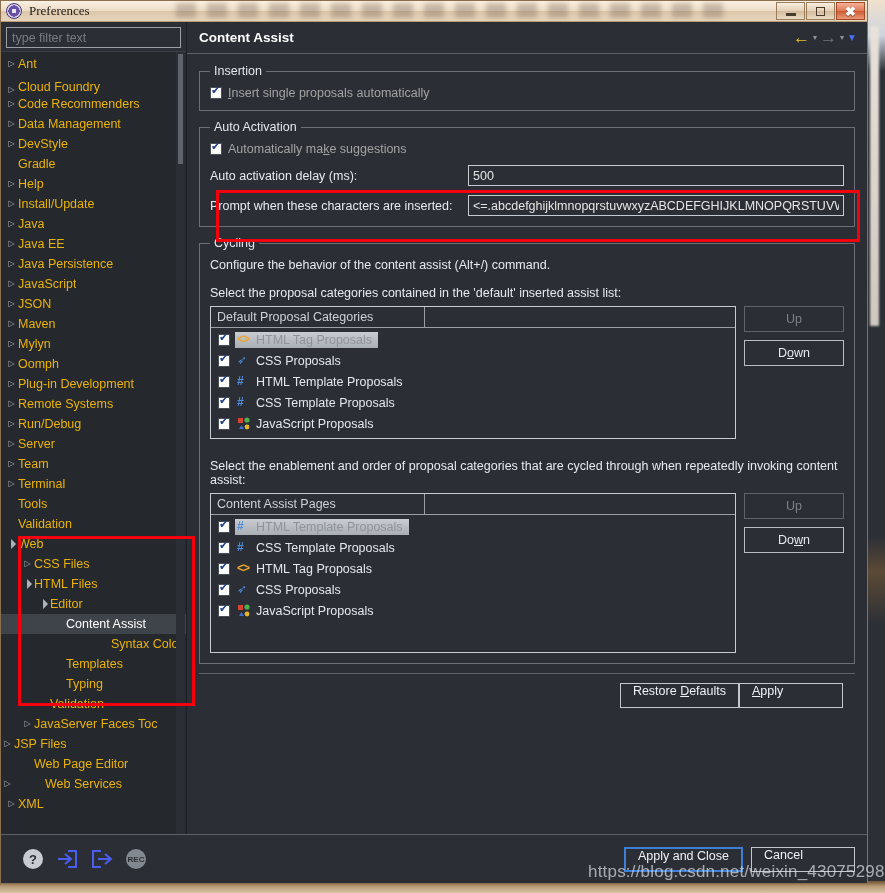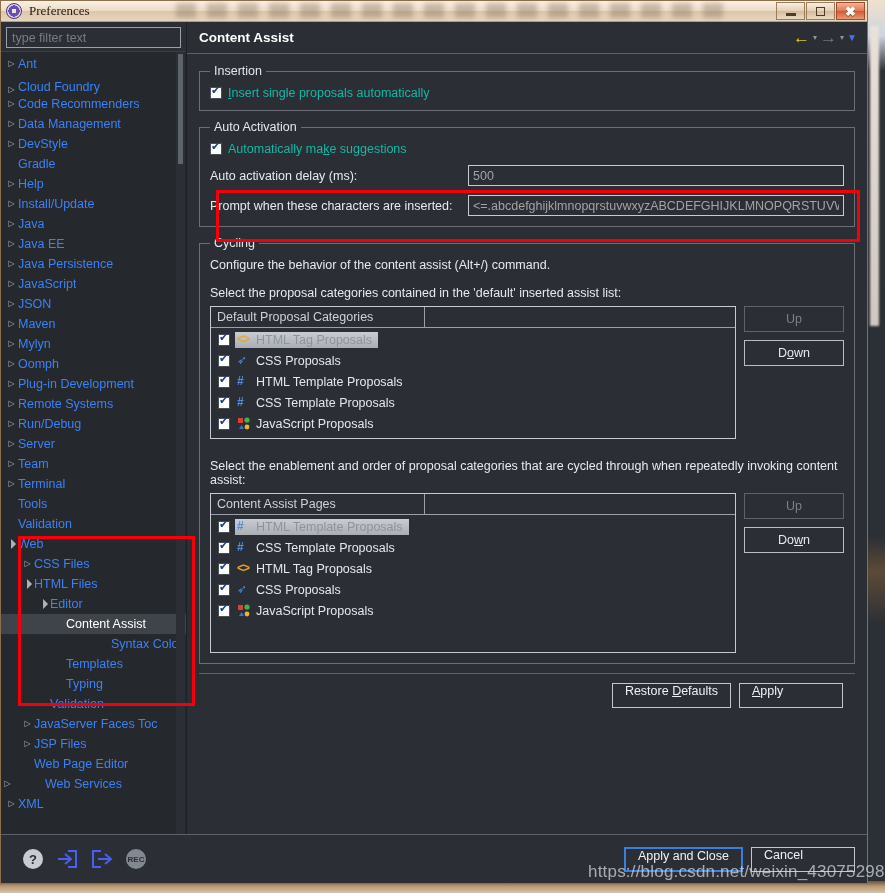--- a/index.html
+++ b/index.html
@@ -110,21 +110,21 @@
   }
   .filter-box::placeholder { color: #777d86; }
   .tree {
     flex: 1; overflow: hidden; position: relative;
     border-top: 1px solid #3a3e45;
     background: #25282d;
   }
   .tree-inner { padding-top: 2px; }
   .tree-row {
     height: 20px; display: flex; align-items: center;
-    color: #3b82f6; font-size: 12.5px; white-space: nowrap;
+    color: #eab308; font-size: 12.5px; white-space: nowrap;
     font-family: "Liberation Sans", sans-serif;
     padding-right: 4px;
   }
   .tree-row.selected { background: #3f444b; color: #ffffff; }
   .tw {
     width: 13px; flex: none; text-align: center;
     color: #aeb4bb; font-size: 8px; line-height: 1;
   }
   .tw.collapsed::before { content: "\25B7"; }
   .tw.expanded::before  { content: "\25E2"; display: inline-block; transform: rotate(-45deg) scale(1.15); }
@@ -157,37 +157,37 @@
     flex: 1; padding: 10px 12px 0 12px; position: relative; overflow: hidden;
   }
 
   fieldset.group {
     border: 1px solid #6a6f77; padding: 8px 10px 10px 10px;
     margin-bottom: 9px; position: relative;
   }
   fieldset.group > legend {
     padding: 0 4px; font-size: 12.5px; color: #e3e7ec;
   }
-  .chk-row { display: flex; align-items: center; gap: 6px; color: #14b8a6; font-size: 12.5px; }
+  .chk-row { display: flex; align-items: center; gap: 6px; color: #a3a3a3; font-size: 12.5px; }
   .chk {
     width: 12px; height: 12px; flex: none;
     background: #ffffff; border: 1px solid #4a4f57;
     position: relative;
   }
   .chk::after {
     content: "\2714"; position: absolute; left: 0px; top: -3px;
     font-size: 11px; color: #1f3f8f; line-height: 1;
   }
   u { text-decoration: underline; }
 
   .field-row { display: flex; align-items: center; margin-top: 9px; font-size: 12.5px; color: #e6eaef; }
   .field-label { width: 258px; flex: none; }
   .field-input {
     flex: 1; height: 21px; background: #2b2e34;
-    border: 1px solid #c6cbd2; color: #a3a3a3;
+    border: 1px solid #c6cbd2; color: #e5e5e5;
     font-size: 12.5px; padding: 0 4px; outline: none;
     font-family: "Liberation Sans", sans-serif;
   }
 
   .group-body-text { font-size: 12.5px; color: #e6eaef; }
   .spacer-12 { height: 14px; }
   .spacer-18 { height: 20px; }
 
   .list-area { display: flex; gap: 8px; margin-top: 6px; }
   .listbox {
@@ -225,21 +225,21 @@
   .side-btns { width: 100px; flex: none; display: flex; flex-direction: column; gap: 8px; }
   .sbtn {
     height: 26px; border: 1px solid #b8bdc4; background: #2b2e34;
     color: #e6eaef; font-size: 12.5px; display: flex; align-items: center; justify-content: center;
     font-family: "Liberation Sans", sans-serif; cursor: default;
   }
   .sbtn.disabled { color: #7b818a; border-color: #5d636b; }
 
   
   .page-footer {
-    flex: none; padding: 0 12px 8px 12px; display: flex; justify-content: flex-end; gap: 8px; align-items: center;
+    flex: none; padding: 0 12px 8px 12px; display: flex; justify-content: flex-end;  align-items: center;
   }
   .fbtn {
     min-width: 104px; height: 25px; padding: 0 12px;
     border: 1px solid #c2c7ce; background: #2b2e34; color: #eef1f5;
     font-size: 12.5px; font-family: "Liberation Sans", sans-serif; cursor: default;
   }
   .sep-line { height: 1px; background: #5c6068; margin: 6px 0 9px 0; }
 
   .dialog-footer {
     flex: none; height: 49px; display: flex; align-items: center;
@@ -442,21 +442,21 @@
                 <span class="tree-label">Typing</span>
               </div>
               <div class="tree-row" style="padding-left: 36px;">
                 <span class="tw none"></span>
                 <span class="tree-label">Validation</span>
               </div>
               <div class="tree-row" style="padding-left: 20px;">
                 <span class="tw collapsed"></span>
                 <span class="tree-label">JavaServer Faces Toc</span>
               </div>
-              <div class="tree-row" style="padding-left: 20px;">
+              <div class="tree-row" style="">
                 <span class="tw collapsed"></span>
                 <span class="tree-label">JSP Files</span>
               </div>
               <div class="tree-row" style="padding-left: 20px;">
                 <span class="tw none"></span>
                 <span class="tree-label">Web Page Editor</span>
               </div>
               <div class="tree-row" style=" gap: 31px;">
                 <span class="tw collapsed"></span>
                 <span class="tree-label">Web Services</span>

